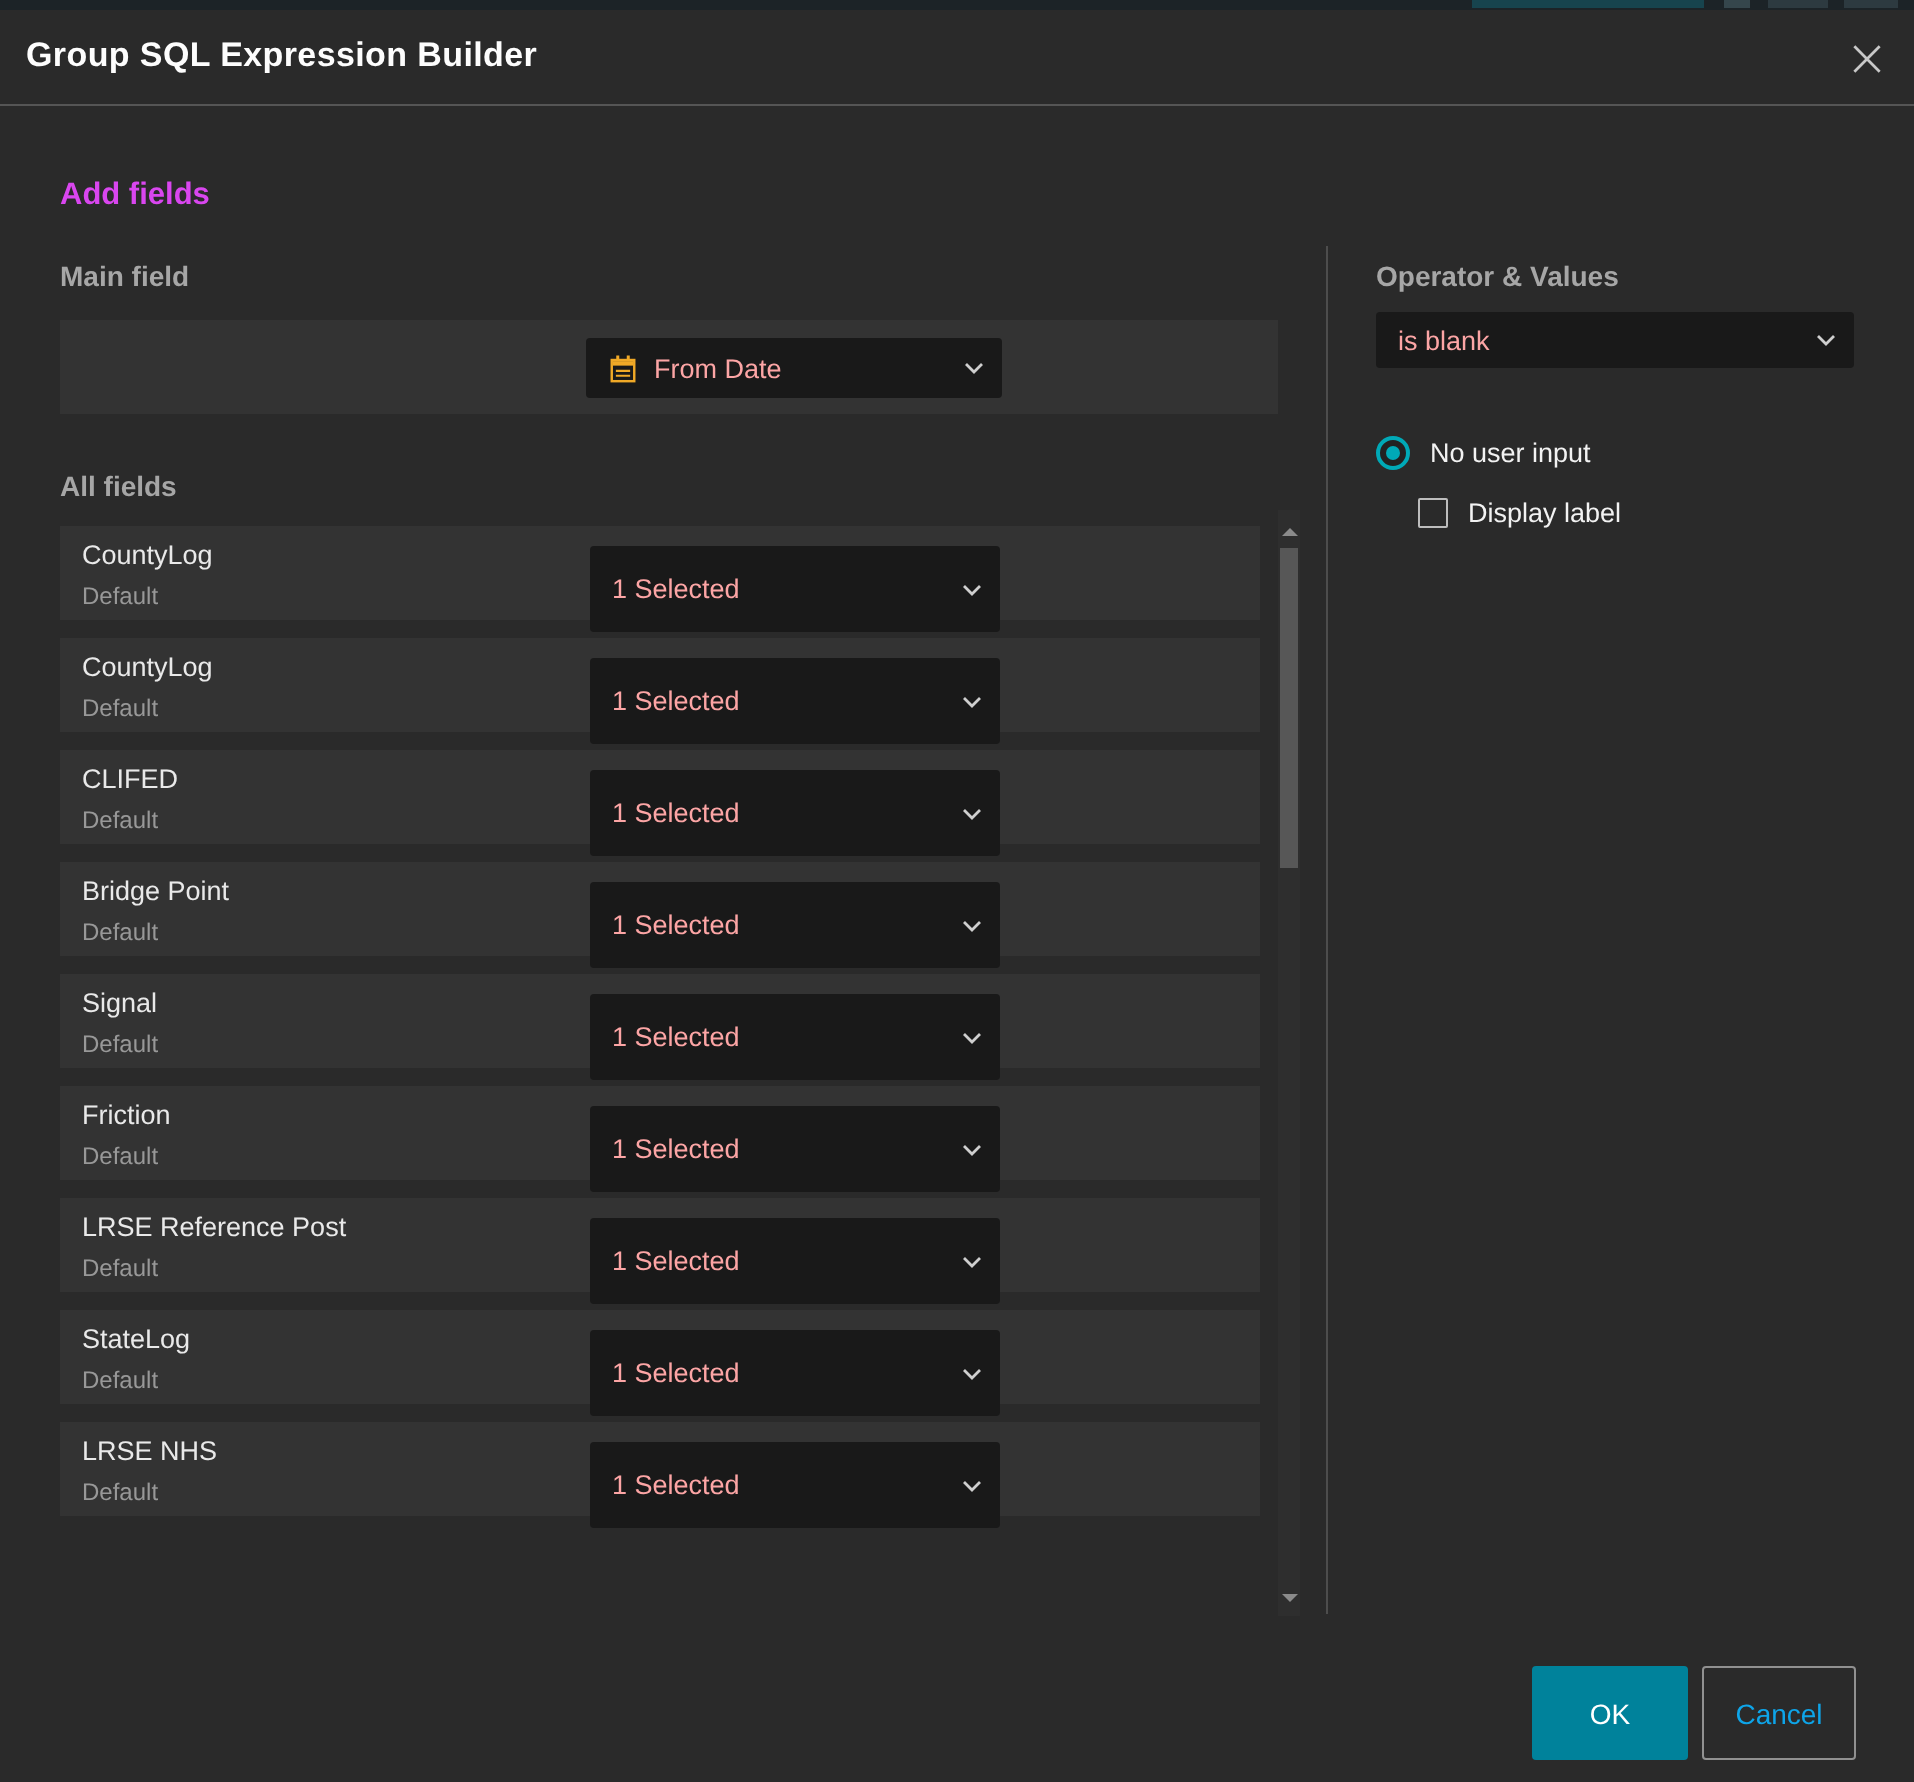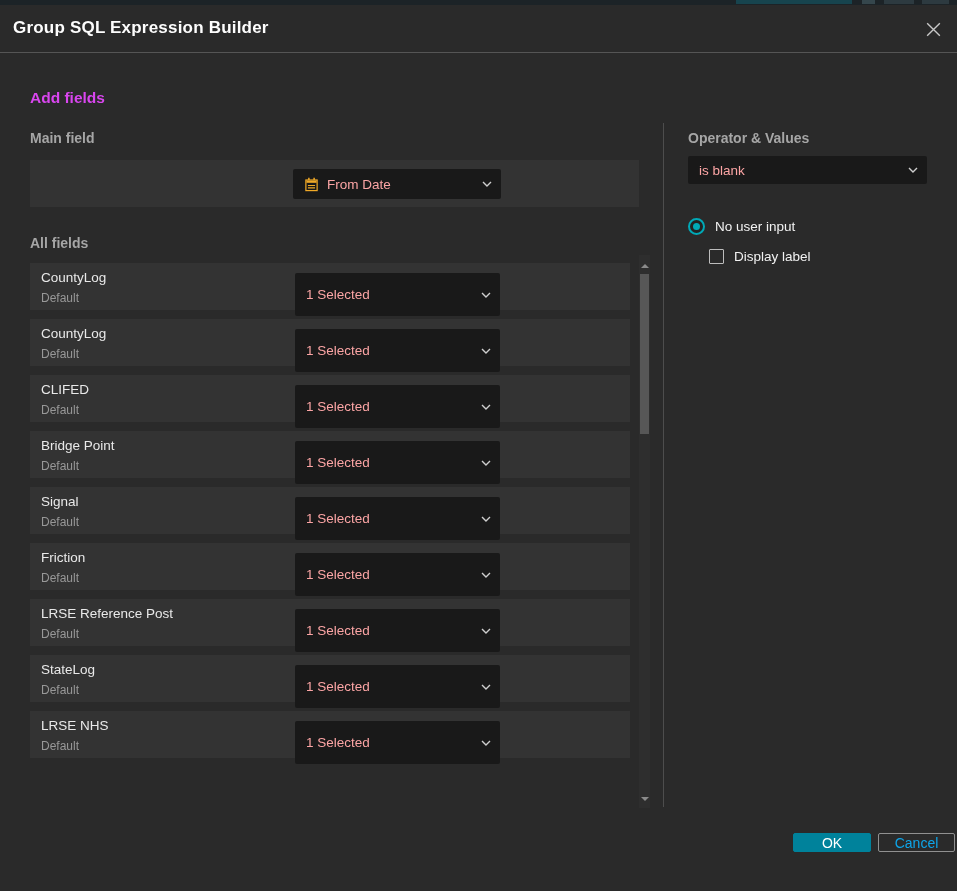--- a/index.html
+++ b/index.html
@@ -62,22 +62,22 @@
   .radio-row{position:absolute;left:688px;top:213px;display:flex;align-items:center;gap:10px;cursor:pointer;}
   .radio-outer{width:17px;height:17px;border:2.5px solid #00a9b7;border-radius:50%;
     display:flex;align-items:center;justify-content:center;background:#222;}
   .radio-dot{width:7px;height:7px;border-radius:50%;background:#00a9b7;}
   .radio-label{font-size:13.5px;color:#f2f2f2;}
 
   .check-row{position:absolute;left:709px;top:244px;display:flex;align-items:center;gap:10px;cursor:pointer;}
   .checkbox{width:15px;height:15px;border:1.5px solid #bdbdbd;border-radius:1px;background:transparent;}
   .check-label{font-size:13.5px;color:#f2f2f2;}
 
-  .btn{position:absolute;top:828px;height:19px;font-size:14px;border-radius:2px;cursor:pointer;
-    display:flex;align-items:center;justify-content:center;font-family:"Liberation Sans",sans-serif;margin-left:27px;}
+  .btn{position:absolute;top:828px;height:47px;font-size:14px;border-radius:2px;cursor:pointer;
+    display:flex;align-items:center;justify-content:center;font-family:"Liberation Sans",sans-serif;}
   .btn-ok{left:766px;width:78px;background:#00829b;color:#fff;border:1px solid #00829b;}
   .btn-cancel{left:851px;width:77px;background:transparent;border:1px solid #909090;color:#0ea5e9;}
 </style>
 </head>
 <body>
 
 <div class="app-strip">
   <div class="frag frag1"></div>
   <div class="frag frag2"></div>
   <div class="frag frag3"></div>

